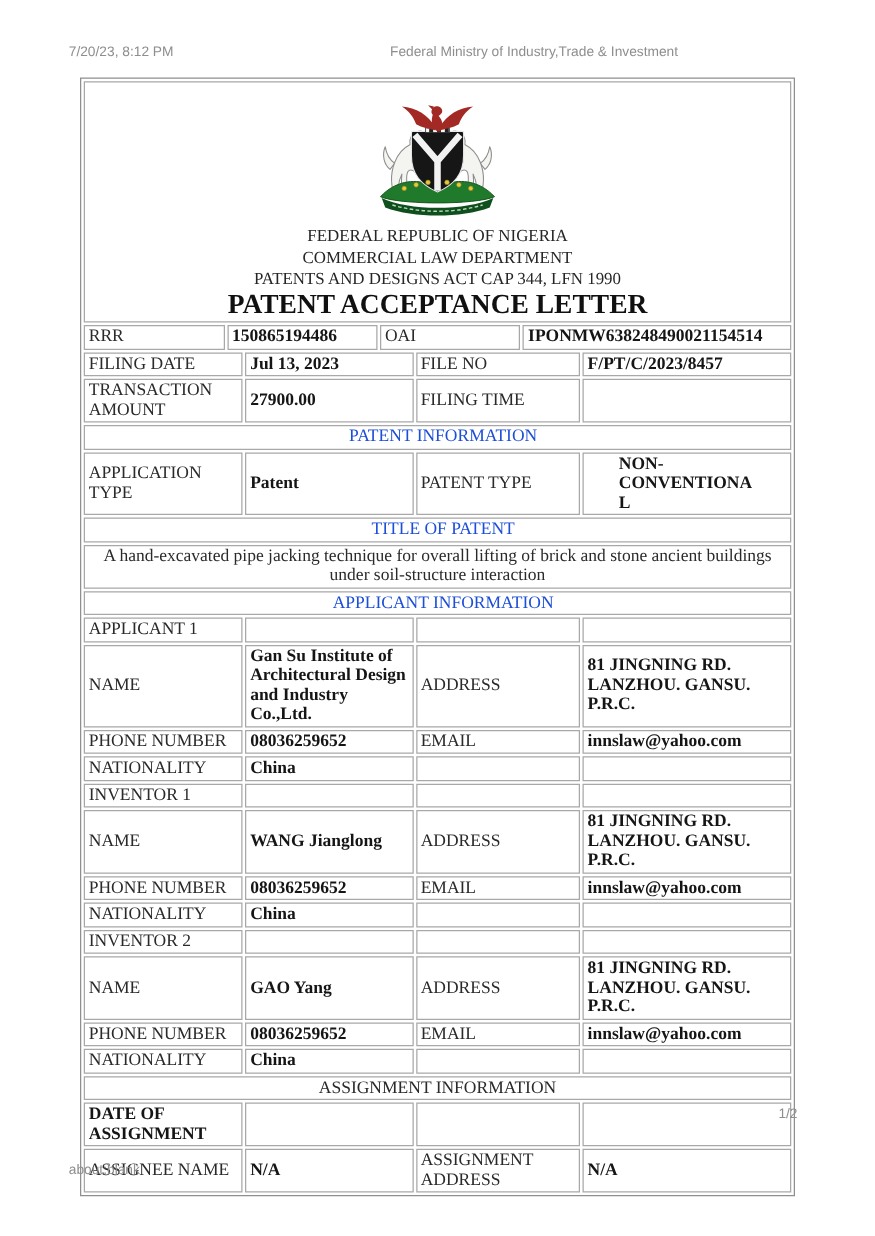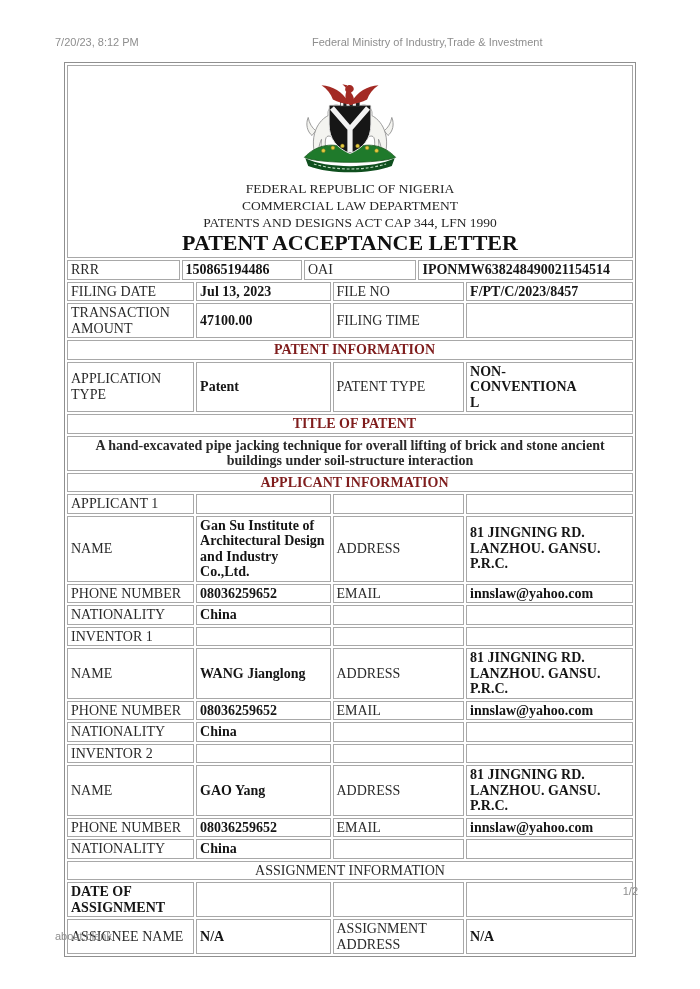--- a/index.html
+++ b/index.html
@@ -34,23 +34,23 @@
     width:100%;border-spacing:2px;table-layout:fixed;border-collapse:separate;
   }
   table.grid + table.grid{margin-top:-2px;}
   td{
     border:1px solid #a8a8a8;font-size:14px;line-height:15.5px;
     padding:1px 3px;color:#2a2a2a;vertical-align:middle;overflow:hidden;
     word-wrap:break-word;
   }
   td.v{font-weight:bold;color:#151515;}
   td.sec{text-align:center;}
-  td.sec.b{font-weight:bold;color:#7f1d1d;padding-left:12px;}
-  td.ttl{text-align:center;font-weight:bold;}
-  .wrap-narrow{display:inline-block;max-width:112px;}
+  td.sec.b{font-weight:normal;color:#1d4ed8;padding-left:12px;}
+  td.ttl{text-align:center;}
+  .wrap-narrow{display:inline-block;max-width:112px;margin-left:25px;}
 
   .t-rrr col.c1{width:20.1%;} .t-rrr col.c2{width:21.5%;} .t-rrr col.c3{width:20.1%;}
   .t-std col.c1{width:22.7%;} .t-std col.c2{width:24%;}   .t-std col.c3{width:23.5%;}
 </style>
 </head>
 <body>
 
 <span class="chrome ph-date">7/20/23, 8:12 PM</span>
 <span class="chrome ph-title">Federal Ministry of Industry,Trade &amp; Investment</span>
 
@@ -132,21 +132,21 @@
       </colgroup>
     <tbody>
         <tr>
       <td>FILING DATE</td>
       <td class="v">Jul 13, 2023</td>
       <td>FILE NO</td>
       <td class="v">F/PT/C/2023/8457</td>
     </tr>
     <tr>
       <td>TRANSACTION AMOUNT</td>
-      <td class="v">47100.00</td>
+      <td class="v">27900.00</td>
       <td>FILING TIME</td>
       <td class="v"></td>
     </tr>
   </tbody>
     </table>
 
   <table class="grid t-std">
     <colgroup>
         <col class="c1">
         <col class="c2">

